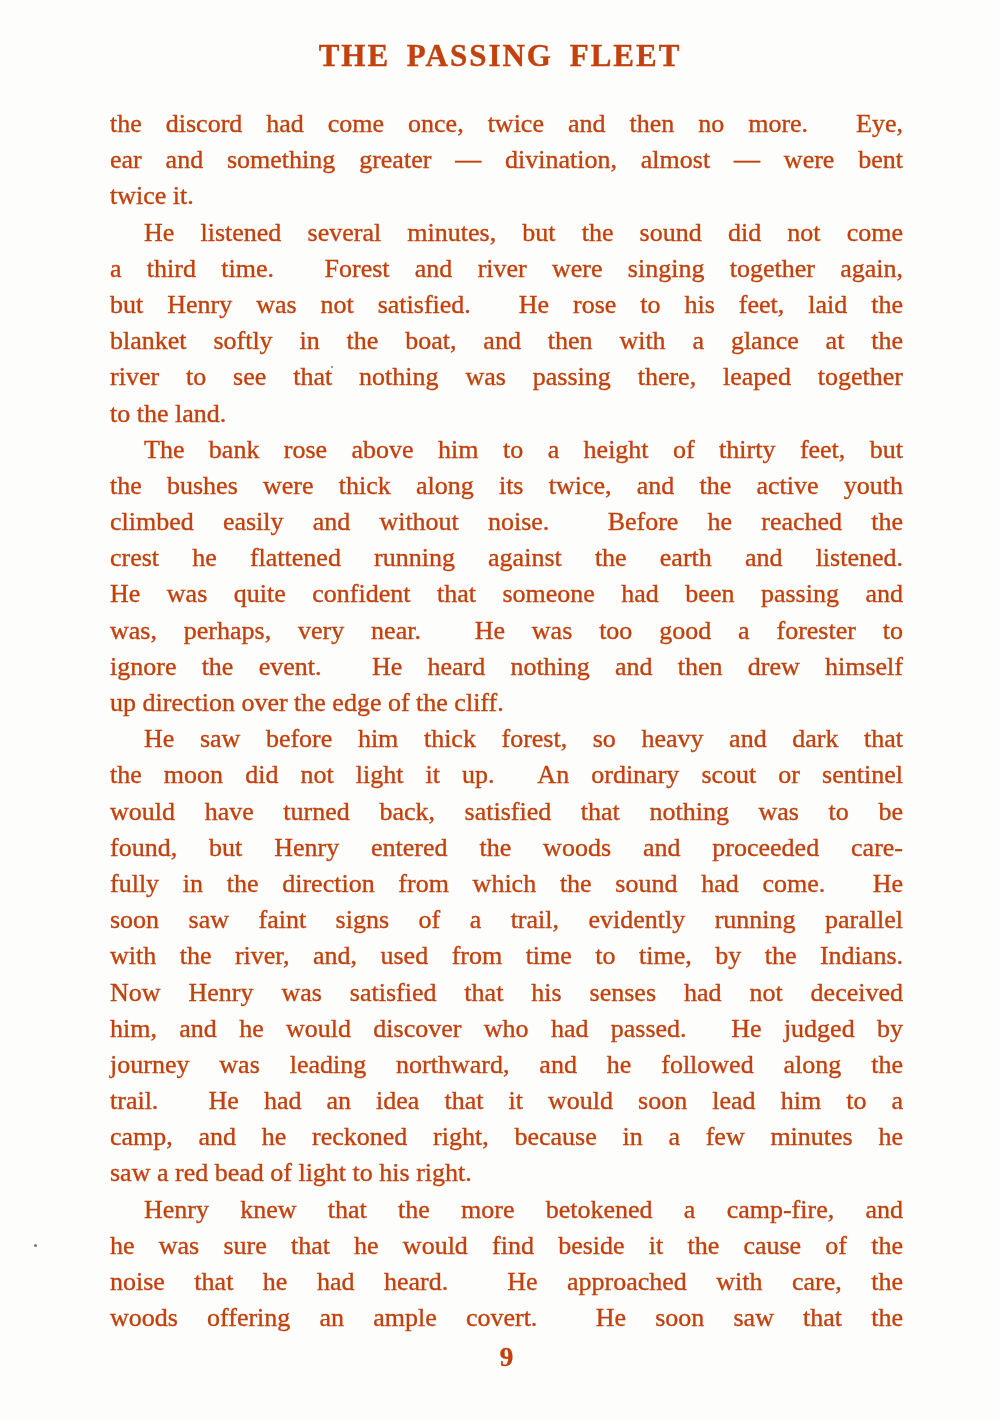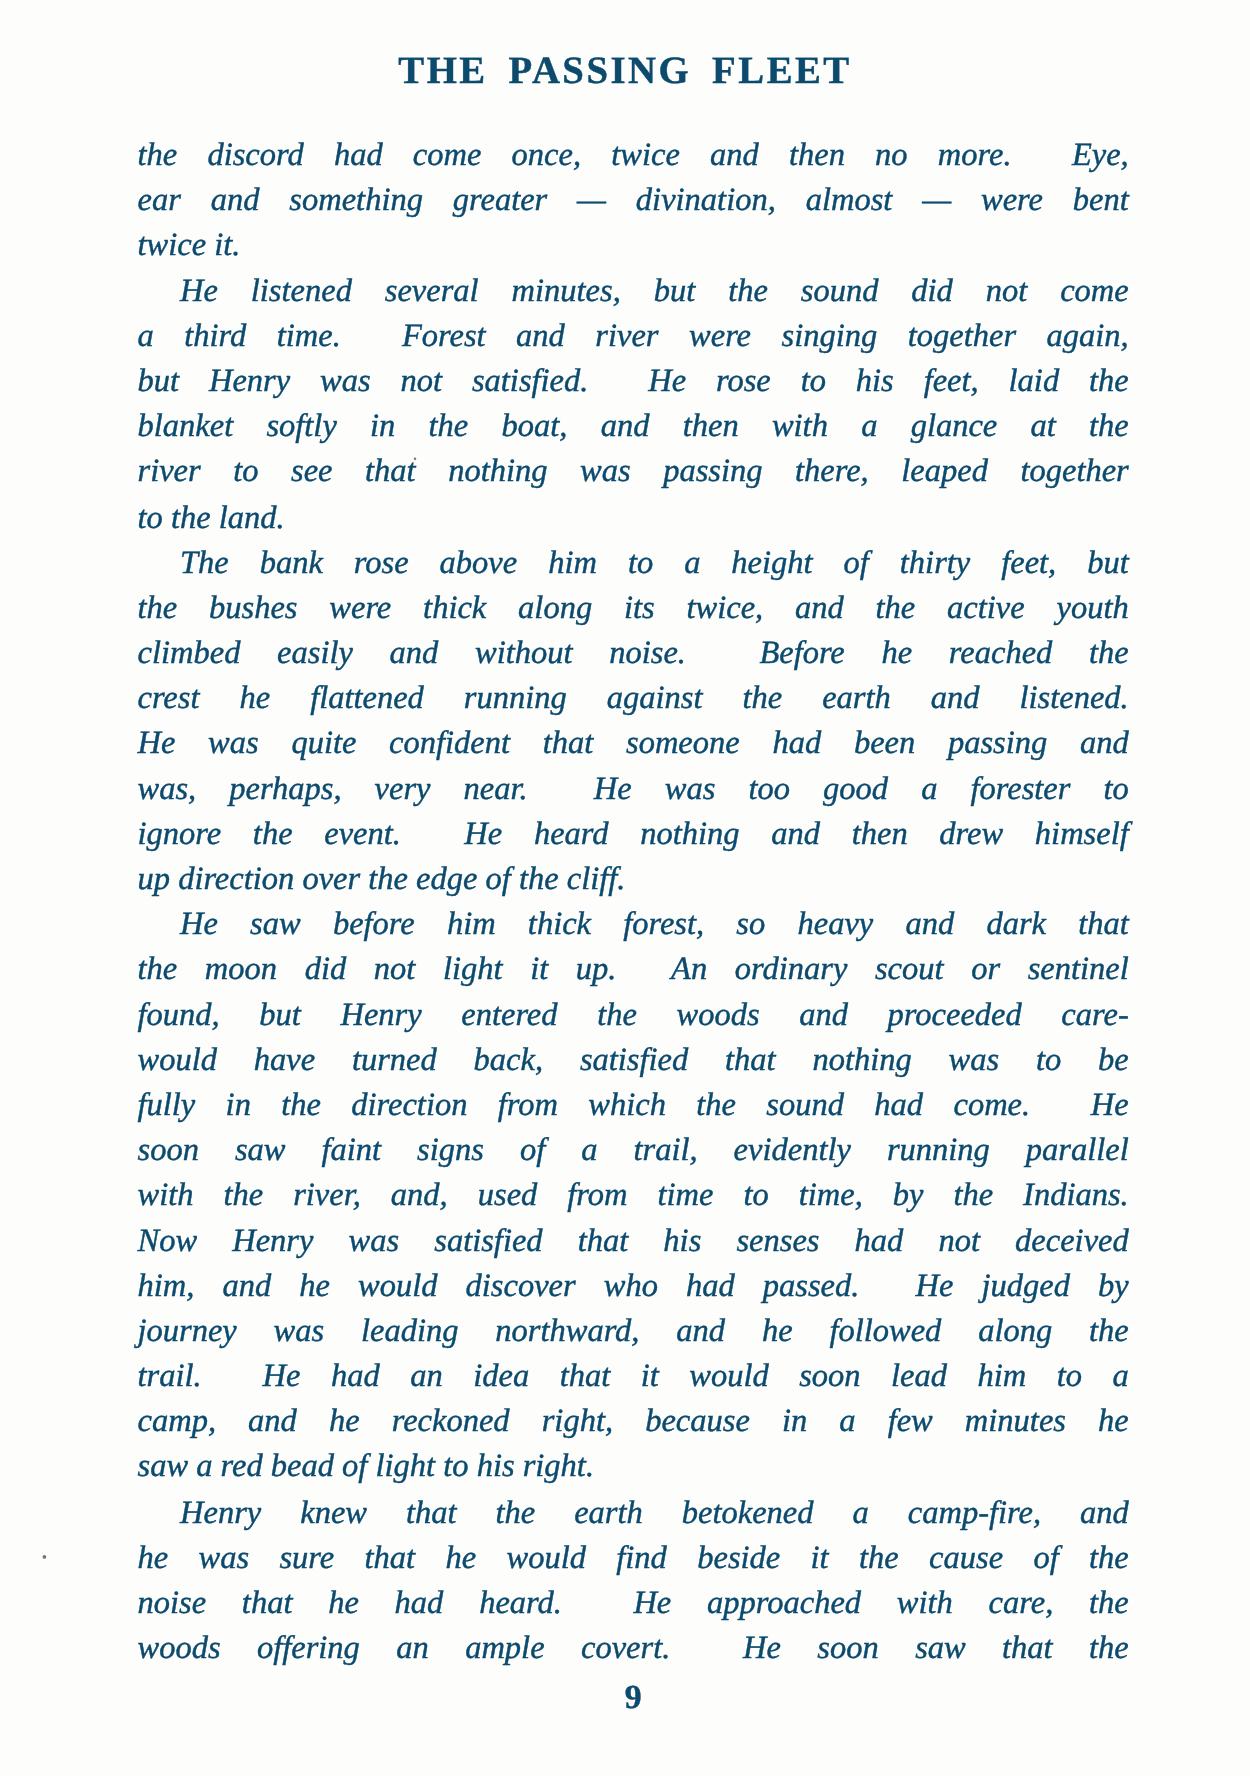--- a/index.html
+++ b/index.html
@@ -2,41 +2,40 @@
 <html><head>
 <meta charset="utf-8">
 <style>
   html, body { margin: 0; padding: 0; background: #e8e8e8; }
   .page {
     position: relative;
     width: 1000px;
     height: 1421px;
     margin: 0 auto;
     background: #fdfdfc;
-    color: #0c4a6e;
+    color: #c2410c;
     font-family: "Liberation Serif", "DejaVu Serif", serif;
     overflow: hidden;
     -webkit-text-stroke: 0.35px currentColor;
   }
   .chapter-title {
     padding-top: 40px;
     text-align: center;
     font-weight: bold;
     font-size: 31px;
     line-height: 31px;
     letter-spacing: 2px;
     word-spacing: 7px;
   }
   .body-text {
     margin-top: 35px;
     margin-left: 110px;
     width: 793px;
     font-size: 26px;
     line-height: 36.2px;
-    font-style: italic;
   }
   .paragraph { margin: 0; }
   .line {
     text-align: justify;
     text-align-last: justify;
     height: 36.2px;
     overflow: visible;
     white-space: nowrap;
   }
   .line.last { text-align-last: left; }
@@ -84,34 +83,34 @@
         <div class="line">climbed easily and without noise.&nbsp; Before he reached the</div>
         <div class="line">crest he flattened running against the earth and listened.</div>
         <div class="line">He was quite confident that someone had been passing and</div>
         <div class="line">was, perhaps, very near.&nbsp; He was too good a forester to</div>
         <div class="line">ignore the event.&nbsp; He heard nothing and then drew himself</div>
         <div class="line last">up direction over the edge of the cliff.</div>
       </div>
       <div class="paragraph">
         <div class="line indent">He saw before him thick forest, so heavy and dark that</div>
         <div class="line">the moon did not light it up.&nbsp; An ordinary scout or sentinel</div>
+        <div class="line">would have turned back, satisfied that nothing was to be</div>
         <div class="line">found, but Henry entered the woods and proceeded care-</div>
-        <div class="line">would have turned back, satisfied that nothing was to be</div>
         <div class="line">fully in the direction from which the sound had come.&nbsp; He</div>
         <div class="line">soon saw faint signs of a trail, evidently running parallel</div>
         <div class="line">with the river, and, used from time to time, by the Indians.</div>
         <div class="line">Now Henry was satisfied that his senses had not deceived</div>
         <div class="line">him, and he would discover who had passed.&nbsp; He judged by</div>
         <div class="line">journey was leading northward, and he followed along the</div>
         <div class="line">trail.&nbsp; He had an idea that it would soon lead him to a</div>
         <div class="line">camp, and he reckoned right, because in a few minutes he</div>
         <div class="line last">saw a red bead of light to his right.</div>
       </div>
       <div class="paragraph">
-        <div class="line indent">Henry knew that the earth betokened a camp-fire, and</div>
+        <div class="line indent">Henry knew that the more betokened a camp-fire, and</div>
         <div class="line">he was sure that he would find beside it the cause of the</div>
         <div class="line">noise that he had heard.&nbsp; He approached with care, the</div>
         <div class="line">woods offering an ample covert.&nbsp; He soon saw that the</div>
       </div>
     </div>
 
   <div class="page-number">9</div>
 
   <div class="scan-speck speck-1"></div>
   <div class="scan-speck speck-2"></div>

